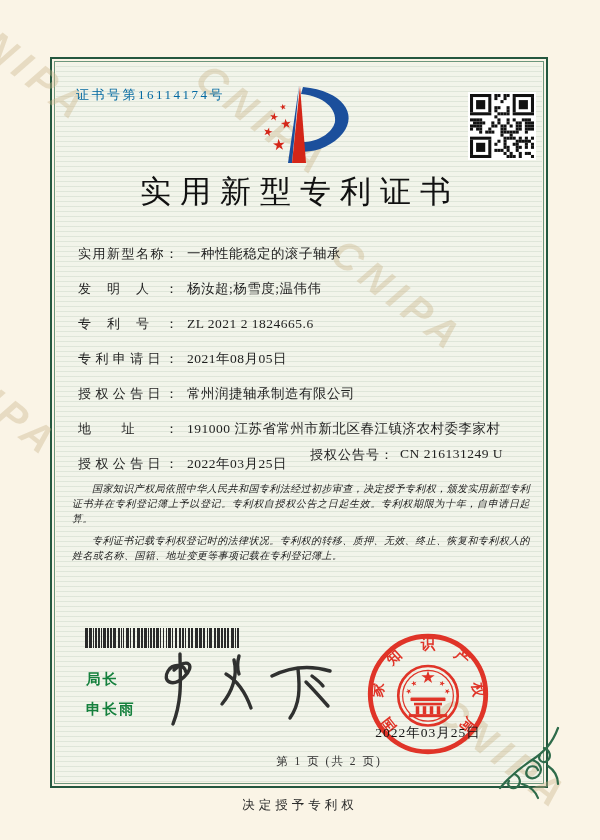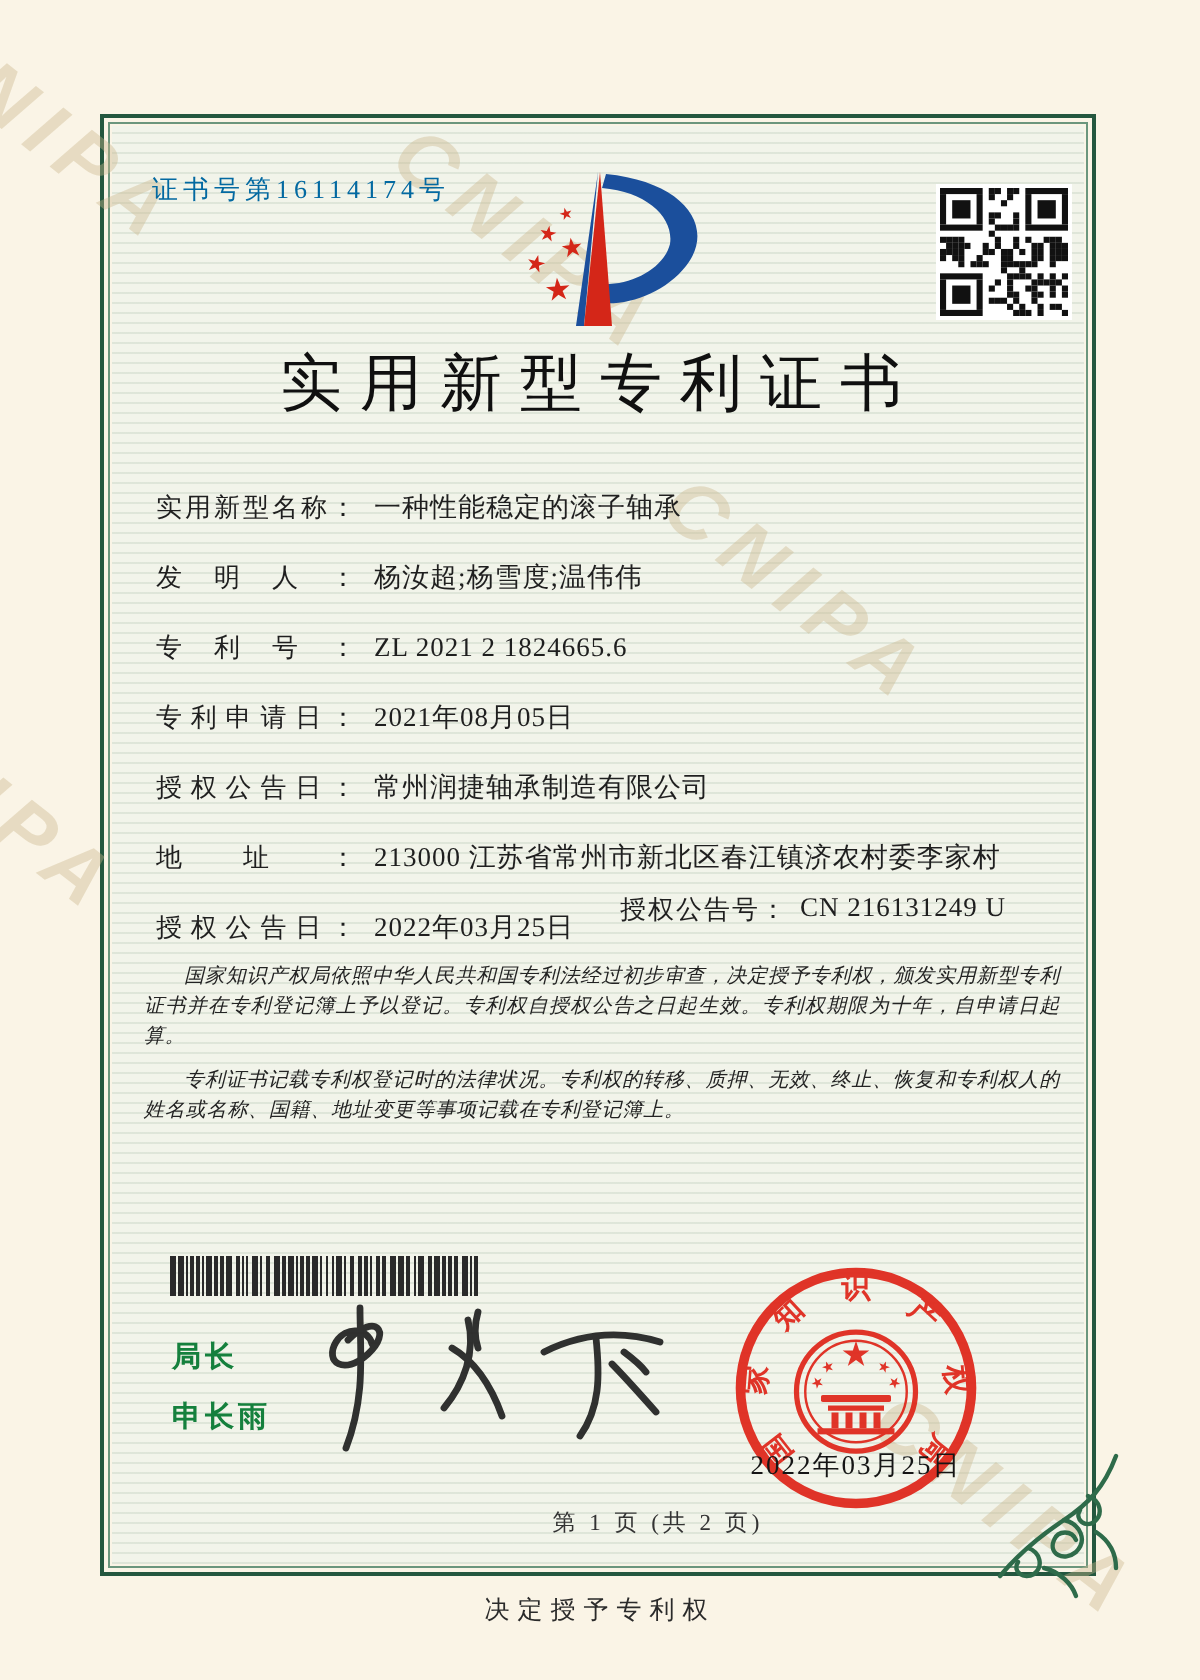--- a/index.html
+++ b/index.html
@@ -266,21 +266,21 @@
       <div class="row">
         <span class="flabel">专利申请日：</span>
         <span class="fvalue">2021年08月05日</span>
       </div>
       <div class="row">
         <span class="flabel">授权公告日：</span>
         <span class="fvalue">常州润捷轴承制造有限公司</span>
       </div>
       <div class="row">
         <span class="flabel">地址：</span>
-        <span class="fvalue">213000 江苏省常州市新北区春江镇济农村委李家村</span>
+        <span class="fvalue">191000 江苏省常州市新北区春江镇济农村委李家村</span>
       </div>
       <div class="row row-split">
         <span class="flabel">授权公告日：</span>
         <span class="fvalue">2022年03月25日</span>
         <span class="pair2">
           <span class="flabel2">授权公告号：</span>
           <span class="fvalue">CN 216131249 U</span>
         </span>
       </div>
     </div>

